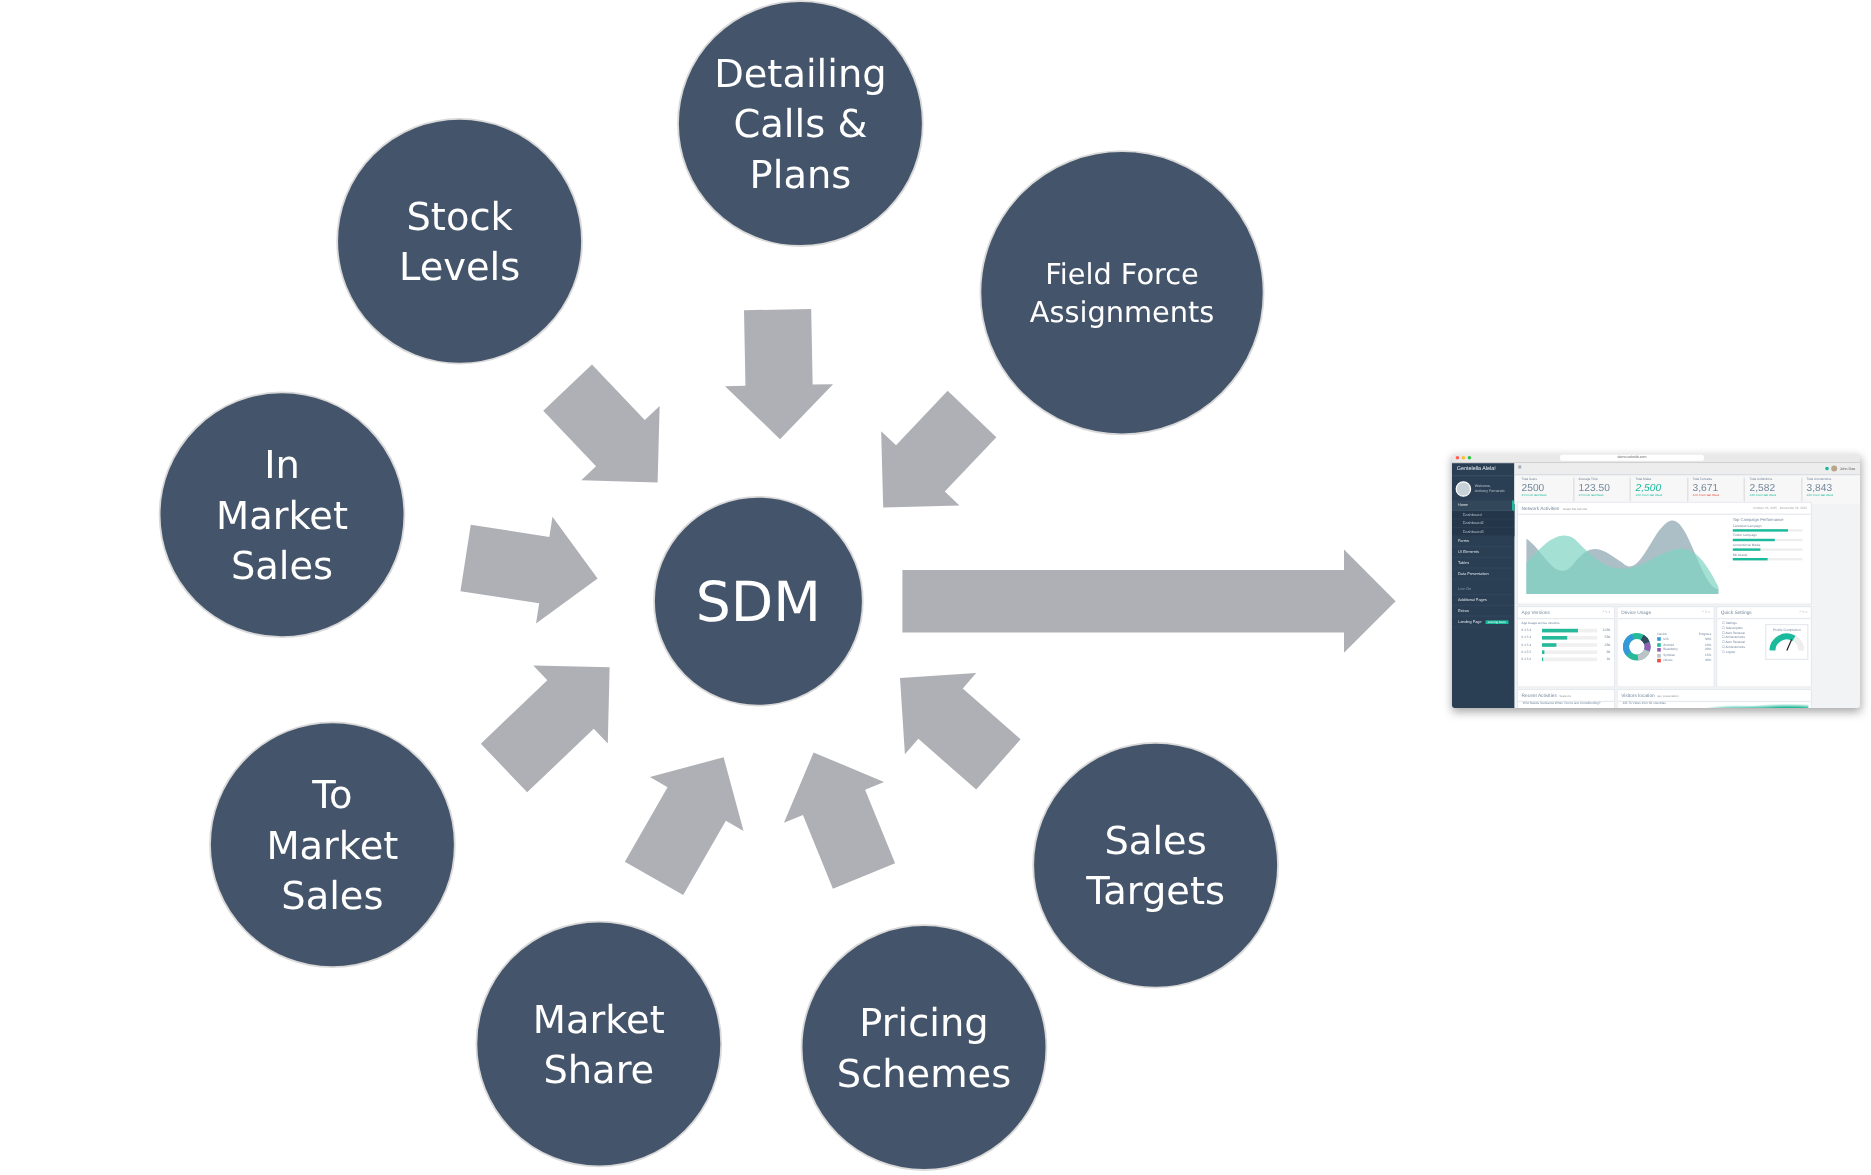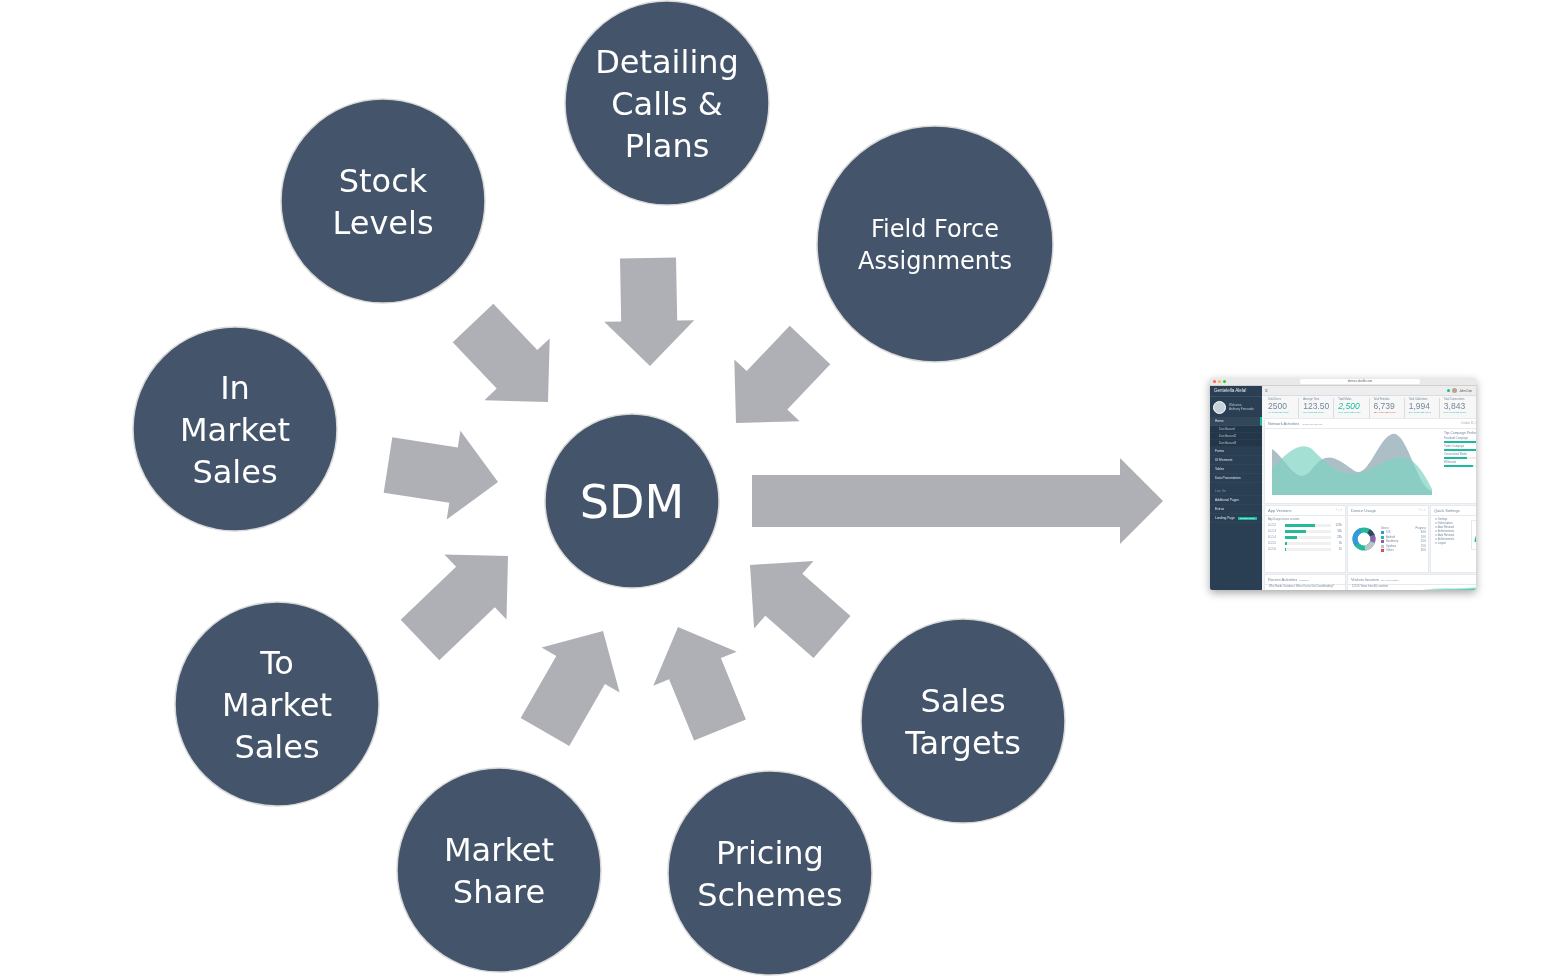--- a/index.html
+++ b/index.html
@@ -4,21 +4,21 @@
   <style>
     html, body { margin: 0; padding: 0; background: #ffffff; }
     body { width: 1559px; height: 979px; position: relative; overflow: hidden;
            font-family: "DejaVu Sans", "Liberation Sans", sans-serif; }
     #diagram { position: absolute; left: 0; top: 0; width: 1559px; height: 979px; }
     .node-circle { fill: #44546A; stroke: #d9d9d9; stroke-width: 1.5; }
     .node-text { fill: #ffffff; text-anchor: middle; font-family: "DejaVu Sans", sans-serif; }
     .arrow { fill: #AFB0B5; }
 
     
-    .dash { position: absolute; left: 1210px; top: 378px; width: 266px; height: 212px;
+    .dash { position: absolute; left: 1210px; top: 378px; width: 340px; height: 212px;
             background: #f1f3f5; box-shadow: 0 3px 8px rgba(0,0,0,0.35); overflow: hidden;
             font-family: "Liberation Sans", sans-serif; border-radius: 2px; }
     .dash-titlebar { height: 7px; background: #e9e9ea; border-bottom: 1px solid #d0d0d0; position: relative; }
     .dash-dots { position: absolute; left: 3px; top: 2px; display: flex; gap: 2px; }
     .dash-dots span { width: 3px; height: 3px; border-radius: 50%; display: block; }
     .dash-url { position: absolute; left: 90px; top: 1px; width: 120px; height: 5px; background: #fff;
                 border-radius: 2px; font-size: 3px; line-height: 5px; text-align: center; color: #666; }
     .dash-sidebar { position: absolute; left: 0; top: 8px; width: 52px; bottom: 0; background: #2a3f54; color: #cfd6dd; }
     .dash-brand { height: 10px; font-size: 4.5px; line-height: 10px; padding-left: 4px; color: #e6ecf0; border-bottom: 1px solid #3b4f62; }
     .dash-profile { display: flex; align-items: center; gap: 3px; padding: 3px 3px; height: 14px; }
@@ -182,26 +182,26 @@
           <div class="kpi-value">123.50</div>
           <div class="kpi-sub"><span class="up">3% From last Week</span></div>
         </div>
         <div class="kpi">
           <div class="kpi-label">Total Males</div>
           <div class="kpi-value green">2,500</div>
           <div class="kpi-sub"><span class="up">34% From last Week</span></div>
         </div>
         <div class="kpi">
           <div class="kpi-label">Total Females</div>
-          <div class="kpi-value">6,739</div>
+          <div class="kpi-value">3,671</div>
           <div class="kpi-sub"><span class="down">12% From last Week</span></div>
         </div>
         <div class="kpi">
           <div class="kpi-label">Total Collections</div>
-          <div class="kpi-value">1,994</div>
+          <div class="kpi-value">2,582</div>
           <div class="kpi-sub"><span class="up">34% From last Week</span></div>
         </div>
         <div class="kpi">
           <div class="kpi-label">Total Connections</div>
           <div class="kpi-value">3,843</div>
           <div class="kpi-sub"><span class="up">34% From last Week</span></div>
         </div>
       </div>
 
     <div class="dash-panel" style="left:2px; top:32px; width:244px; height:84px;">

